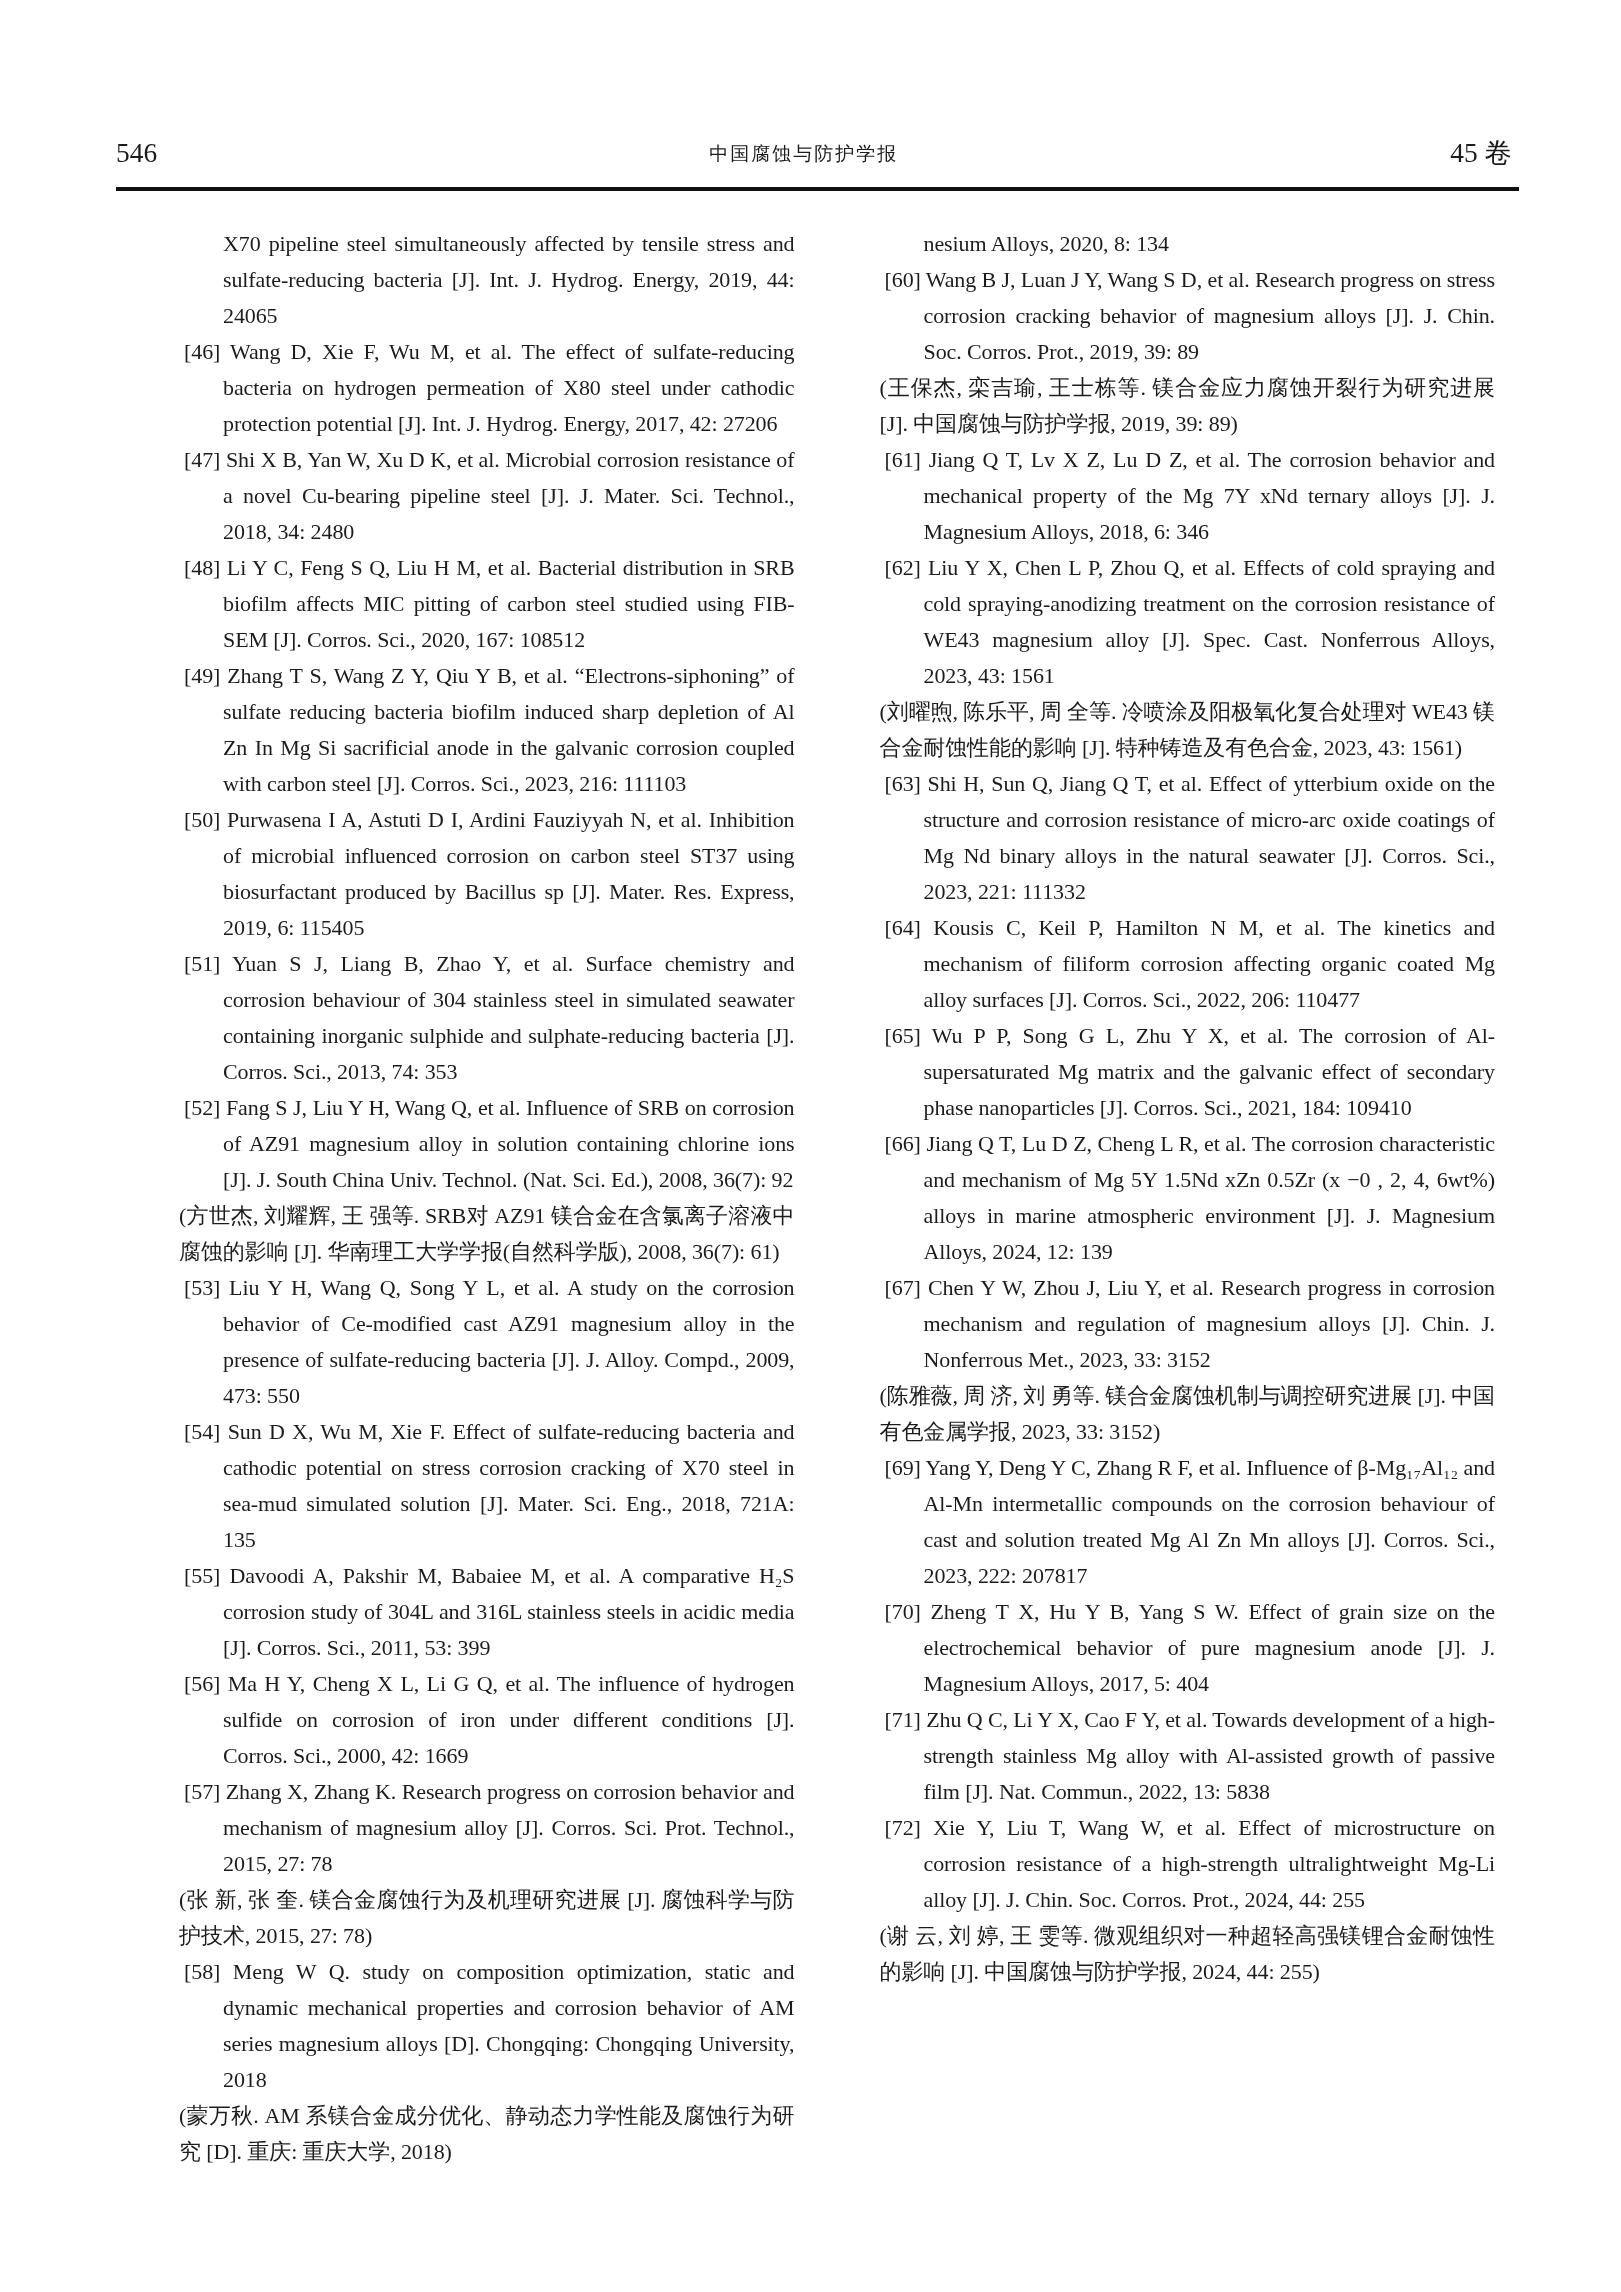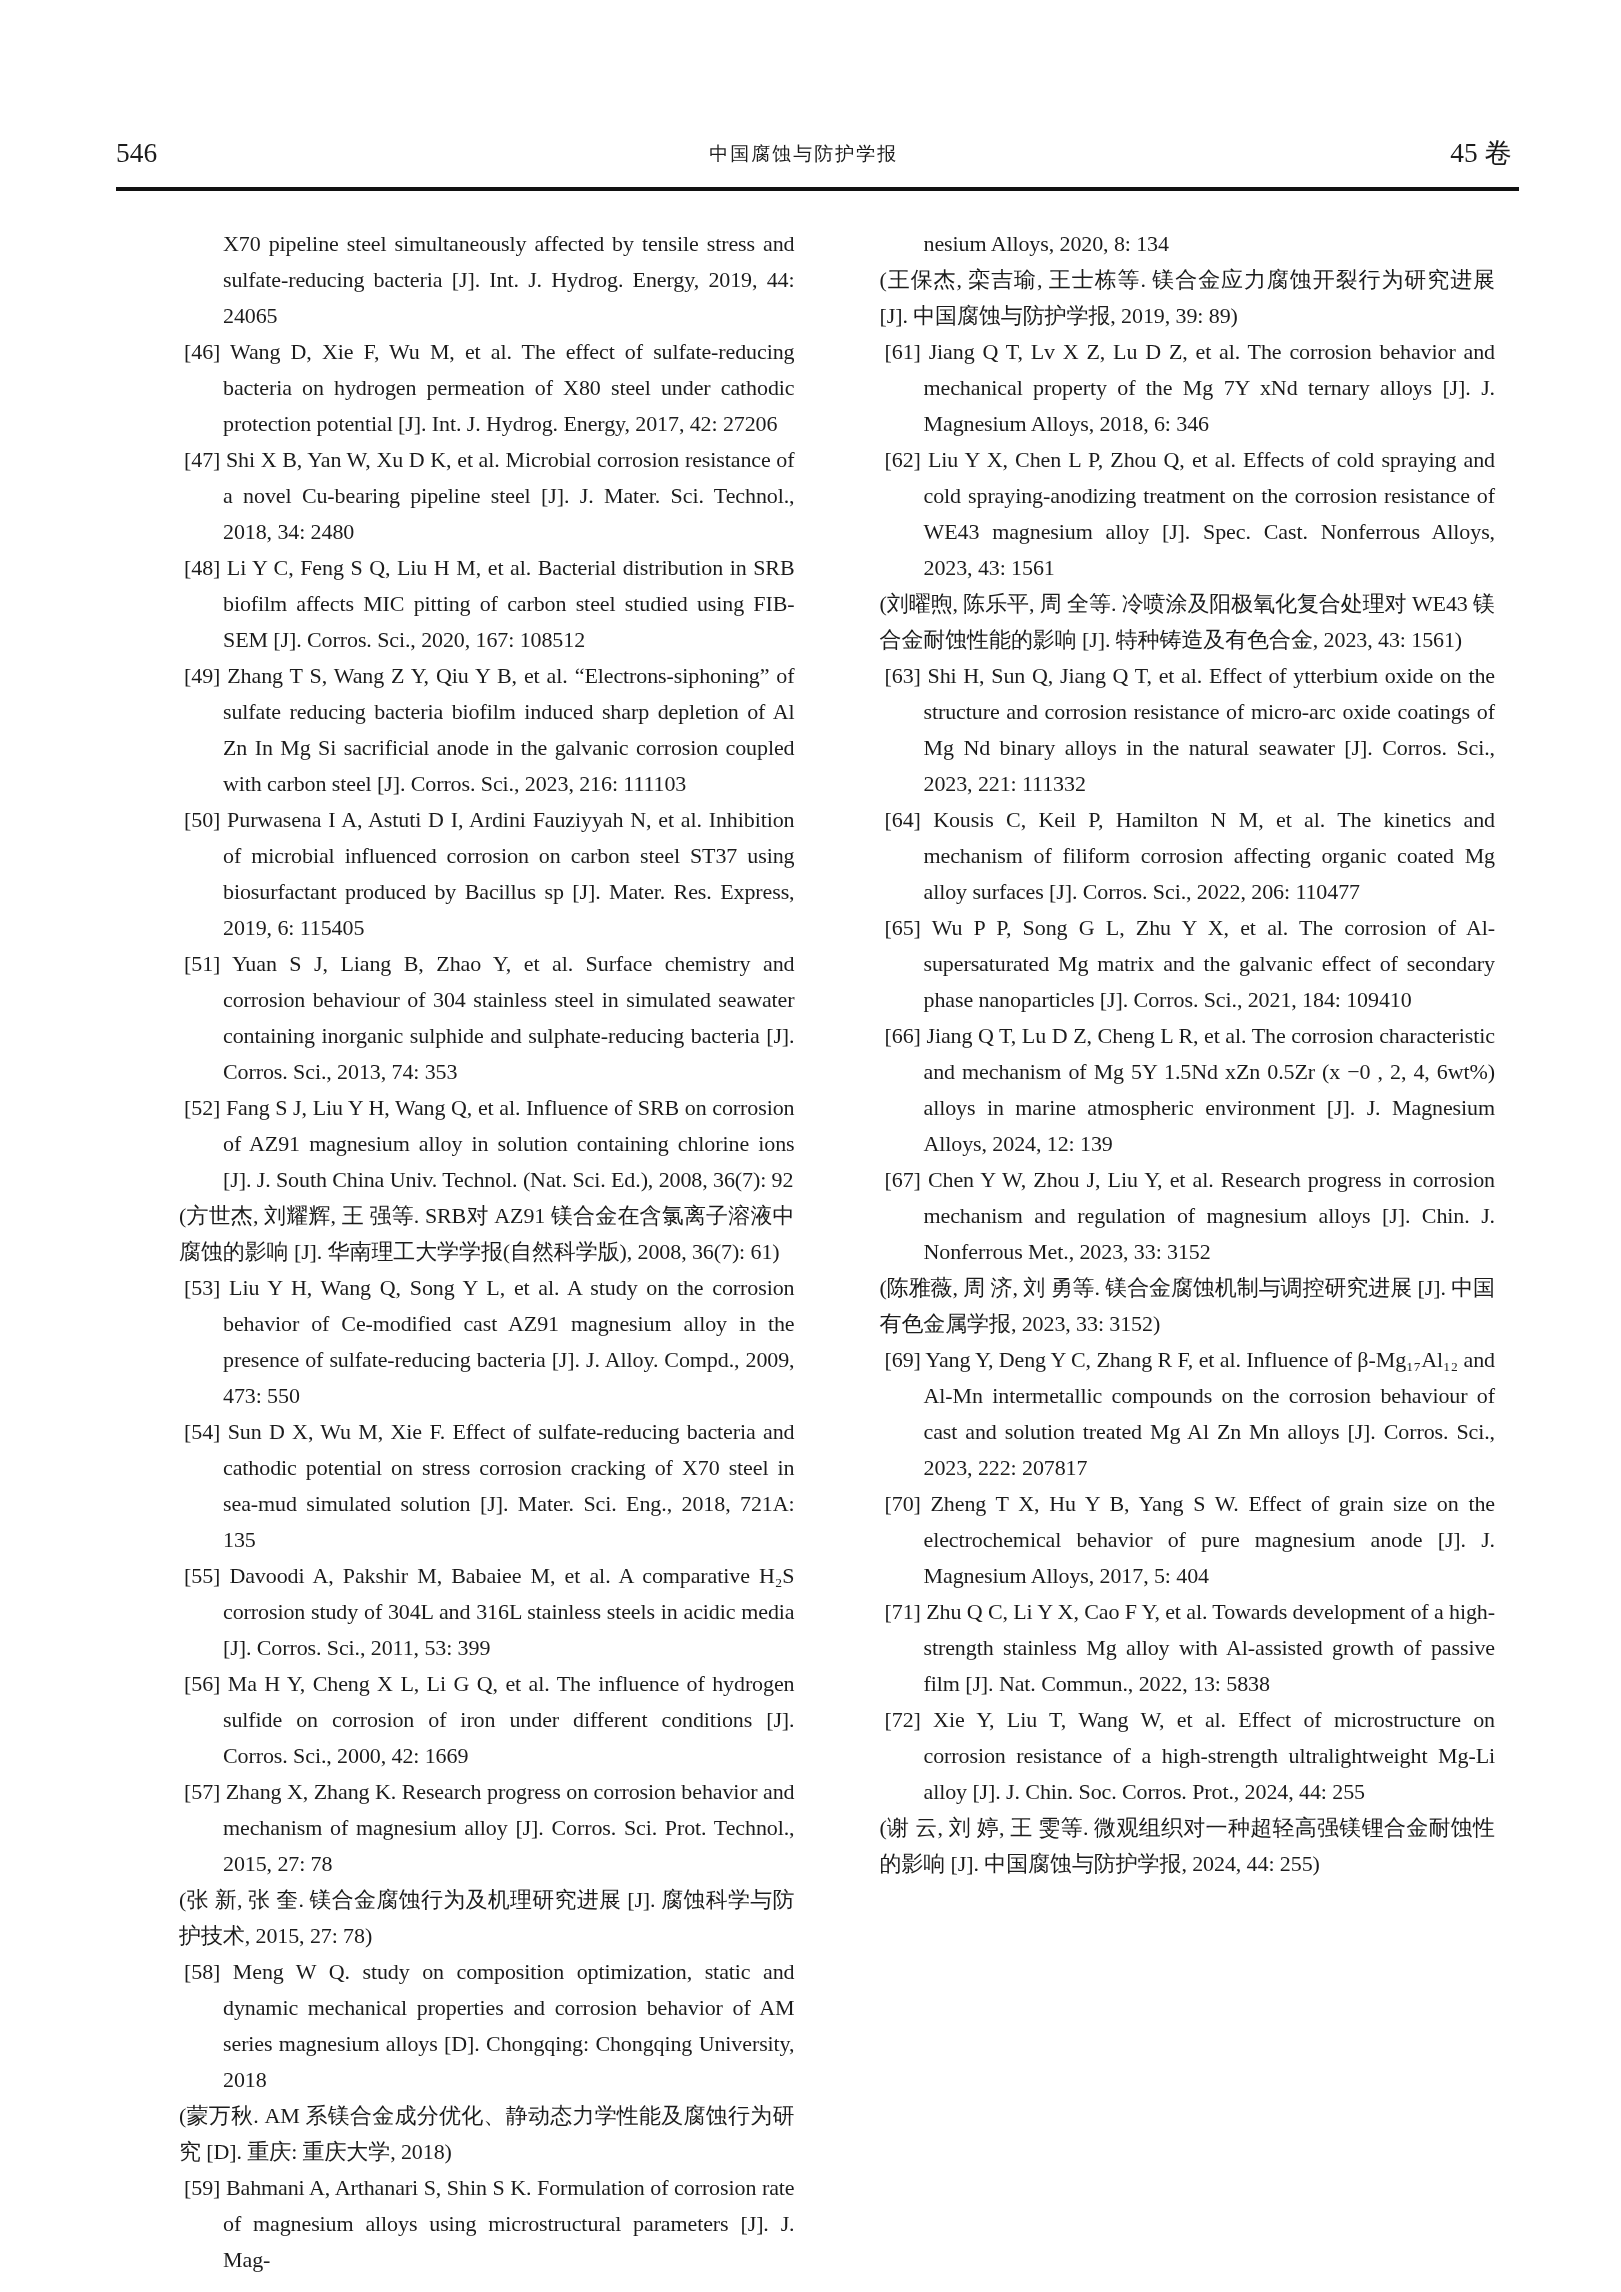--- a/index.html
+++ b/index.html
@@ -118,29 +118,27 @@
           <p class="en">[56] Ma H Y, Cheng X L, Li G Q, et al. The influence of hydrogen sulfide on corrosion of iron under different conditions [J]. Corros. Sci., 2000, 42: 1669</p>
         </div>
         <div class="entry">
           <p class="en">[57] Zhang X, Zhang K. Research progress on corrosion behavior and mechanism of magnesium alloy [J]. Corros. Sci. Prot. Technol., 2015, 27: 78</p>
           <p class="zh">(张 新, 张 奎. 镁合金腐蚀行为及机理研究进展 [J]. 腐蚀科学与防护技术, 2015, 27: 78)</p>
         </div>
         <div class="entry">
           <p class="en">[58] Meng W Q. study on composition optimization, static and dynamic mechanical properties and corrosion behavior of AM series magnesium alloys [D]. Chongqing: Chongqing University, 2018</p>
           <p class="zh">(蒙万秋. AM 系镁合金成分优化、静动态力学性能及腐蚀行为研究 [D]. 重庆: 重庆大学, 2018)</p>
         </div>
-        <div class="entry">
-          <p class="en">[59] Bahmani A, Arthanari S, Shin S K. Formulation of corrosion rate of magnesium alloys using microstructural parameters [J]. J. Mag-</p>
-        </div>
       </div>
     <div class="col">
         <div class="entry">
           <p class="en cont">nesium Alloys, 2020, 8: 134</p>
         </div>
         <div class="entry">
+          <p class="en">[60] Wang B J, Luan J Y, Wang S D, et al. Research progress on stress corrosion cracking behavior of magnesium alloys [J]. J. Chin. Soc. Corros. Prot., 2019, 39: 89</p>
           <p class="zh">(王保杰, 栾吉瑜, 王士栋等. 镁合金应力腐蚀开裂行为研究进展 [J]. 中国腐蚀与防护学报, 2019, 39: 89)</p>
         </div>
         <div class="entry">
           <p class="en">[61] Jiang Q T, Lv X Z, Lu D Z, et al. The corrosion behavior and mechanical property of the Mg 7Y xNd ternary alloys [J]. J. Magnesium Alloys, 2018, 6: 346</p>
         </div>
         <div class="entry">
           <p class="en">[62] Liu Y X, Chen L P, Zhou Q, et al. Effects of cold spraying and cold spraying-anodizing treatment on the corrosion resistance of WE43 magnesium alloy [J]. Spec. Cast. Nonferrous Alloys, 2023, 43: 1561</p>
           <p class="zh">(刘曜煦, 陈乐平, 周 全等. 冷喷涂及阳极氧化复合处理对 WE43 镁合金耐蚀性能的影响 [J]. 特种铸造及有色合金, 2023, 43: 1561)</p>
         </div>
         <div class="entry">

